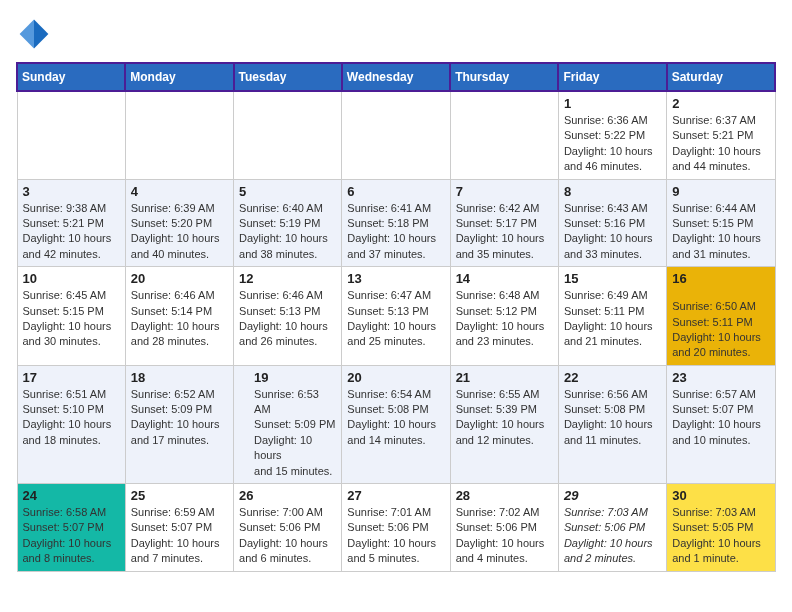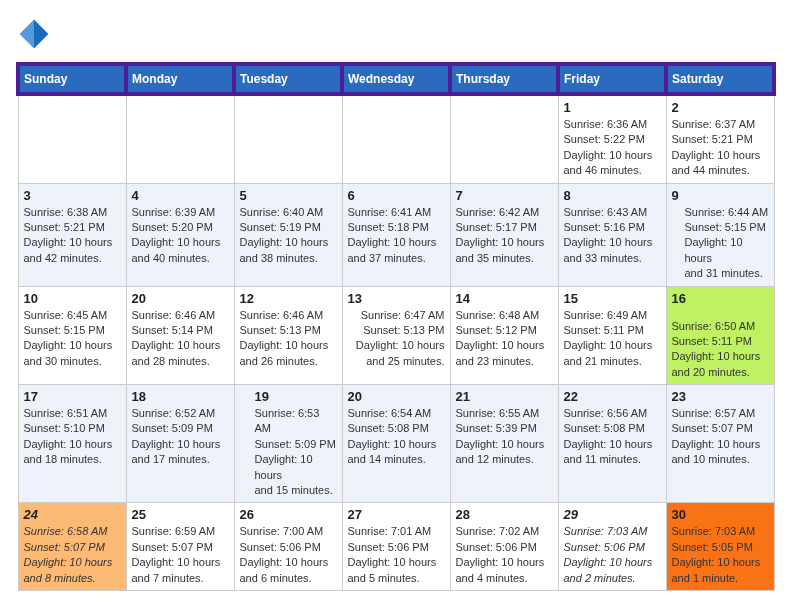--- a/index.html
+++ b/index.html
@@ -49,21 +49,21 @@
       border-collapse: collapse;
       font-size: 11px;
     }
     .calendar th {
       background: #2a6bbf;
       color: #fff;
       padding: 6px 4px;
       text-align: left;
       font-size: 12px;
       font-weight: bold;
-      border: 4px solid #4c1d95;
+      border: 2px solid #4c1d95;
     }
     .calendar td {
       vertical-align: top;
       padding: 4px 5px;
       border: 1px solid #ccc;
       background: #fff;
       width: calc(100% / 7);
       min-height: 80px;
       height: 80px;
     }
@@ -139,21 +139,21 @@
           <span class="day-num">2</span>
           <div class="day-info" style="white-space: pre-line;">Sunrise: 6:37 AM
 Sunset: 5:21 PM
 Daylight: 10 hours
 and 44 minutes.</div>
         </td>
       </tr>
       <tr>
         <td style="background: rgb(238, 242, 250);">
           <span class="day-num">3</span>
-          <div class="day-info" style="white-space: pre-line;">Sunrise: 6:38 AM
+          <div class="day-info" style="white-space: pre-line;">Sunrise: 9:38 AM
 Sunset: 5:21 PM
 Daylight: 10 hours
 and 42 minutes.</div>
         </td>
         <td style="background: rgb(238, 242, 250);">
           <span class="day-num">4</span>
           <div class="day-info" style="white-space: pre-line;">Sunrise: 6:39 AM
 Sunset: 5:20 PM
 Daylight: 10 hours
 and 40 minutes.</div>
@@ -181,21 +181,21 @@
         </td>
         <td style="background: rgb(238, 242, 250);">
           <span class="day-num">8</span>
           <div class="day-info" style="white-space: pre-line;">Sunrise: 6:43 AM
 Sunset: 5:16 PM
 Daylight: 10 hours
 and 33 minutes.</div>
         </td>
         <td style="background: rgb(238, 242, 250);">
           <span class="day-num">9</span>
-          <div class="day-info" style="white-space: pre-line; margin-left: 13px;">Sunrise: 6:44 AM
+          <div class="day-info" style="white-space: pre-line;">Sunrise: 6:44 AM
 Sunset: 5:15 PM
 Daylight: 10 hours
 and 31 minutes.</div>
         </td>
       </tr>
       <tr>
         <td style="background: rgb(255, 255, 255);">
           <span class="day-num">10</span>
           <div class="day-info" style="white-space: pre-line;">Sunrise: 6:45 AM
 Sunset: 5:15 PM
@@ -211,40 +211,40 @@
         </td>
         <td style="background: rgb(255, 255, 255);">
           <span class="day-num">12</span>
           <div class="day-info" style="white-space: pre-line;">Sunrise: 6:46 AM
 Sunset: 5:13 PM
 Daylight: 10 hours
 and 26 minutes.</div>
         </td>
         <td style="background: rgb(255, 255, 255);">
           <span class="day-num">13</span>
-          <div class="day-info" style="white-space: pre-line; text-align: right;">Sunrise: 6:47 AM
+          <div class="day-info" style="white-space: pre-line;">Sunrise: 6:47 AM
 Sunset: 5:13 PM
 Daylight: 10 hours
 and 25 minutes.</div>
         </td>
         <td style="background: rgb(255, 255, 255);">
           <span class="day-num">14</span>
           <div class="day-info" style="white-space: pre-line;">Sunrise: 6:48 AM
 Sunset: 5:12 PM
 Daylight: 10 hours
 and 23 minutes.</div>
         </td>
         <td style="background: rgb(255, 255, 255);">
           <span class="day-num">15</span>
           <div class="day-info" style="white-space: pre-line;">Sunrise: 6:49 AM
 Sunset: 5:11 PM
 Daylight: 10 hours
 and 21 minutes.</div>
         </td>
-        <td style="background: #bef264;">
+        <td style="background: #eab308;">
           <span class="day-num">16</span>
           <div class="day-info" style="white-space: pre-line; margin-top: 13px;">Sunrise: 6:50 AM
 Sunset: 5:11 PM
 Daylight: 10 hours
 and 20 minutes.</div>
         </td>
       </tr>
       <tr>
         <td style="background: rgb(238, 242, 250);">
           <span class="day-num">17</span>
@@ -290,21 +290,21 @@
         </td>
         <td style="background: rgb(238, 242, 250);">
           <span class="day-num">23</span>
           <div class="day-info" style="white-space: pre-line;">Sunrise: 6:57 AM
 Sunset: 5:07 PM
 Daylight: 10 hours
 and 10 minutes.</div>
         </td>
       </tr>
       <tr>
-        <td style="background: #fdba74; font-style: italic;">
+        <td style="background: #14b8a6;">
           <span class="day-num">24</span>
           <div class="day-info" style="white-space: pre-line;">Sunrise: 6:58 AM
 Sunset: 5:07 PM
 Daylight: 10 hours
 and 8 minutes.</div>
         </td>
         <td style="background: rgb(255, 255, 255);">
           <span class="day-num">25</span>
           <div class="day-info" style="white-space: pre-line;">Sunrise: 6:59 AM
 Sunset: 5:07 PM
@@ -332,21 +332,21 @@
 Daylight: 10 hours
 and 4 minutes.</div>
         </td>
         <td style="background: rgb(255, 255, 255); font-style: italic;">
           <span class="day-num">29</span>
           <div class="day-info" style="white-space: pre-line;">Sunrise: 7:03 AM
 Sunset: 5:06 PM
 Daylight: 10 hours
 and 2 minutes.</div>
         </td>
-        <td style="background: #f97316;">
+        <td style="background: #fde047;">
           <span class="day-num">30</span>
           <div class="day-info" style="white-space: pre-line;">Sunrise: 7:03 AM
 Sunset: 5:05 PM
 Daylight: 10 hours
 and 1 minute.</div>
         </td>
       </tr>
     </tbody>
 </table>
 

